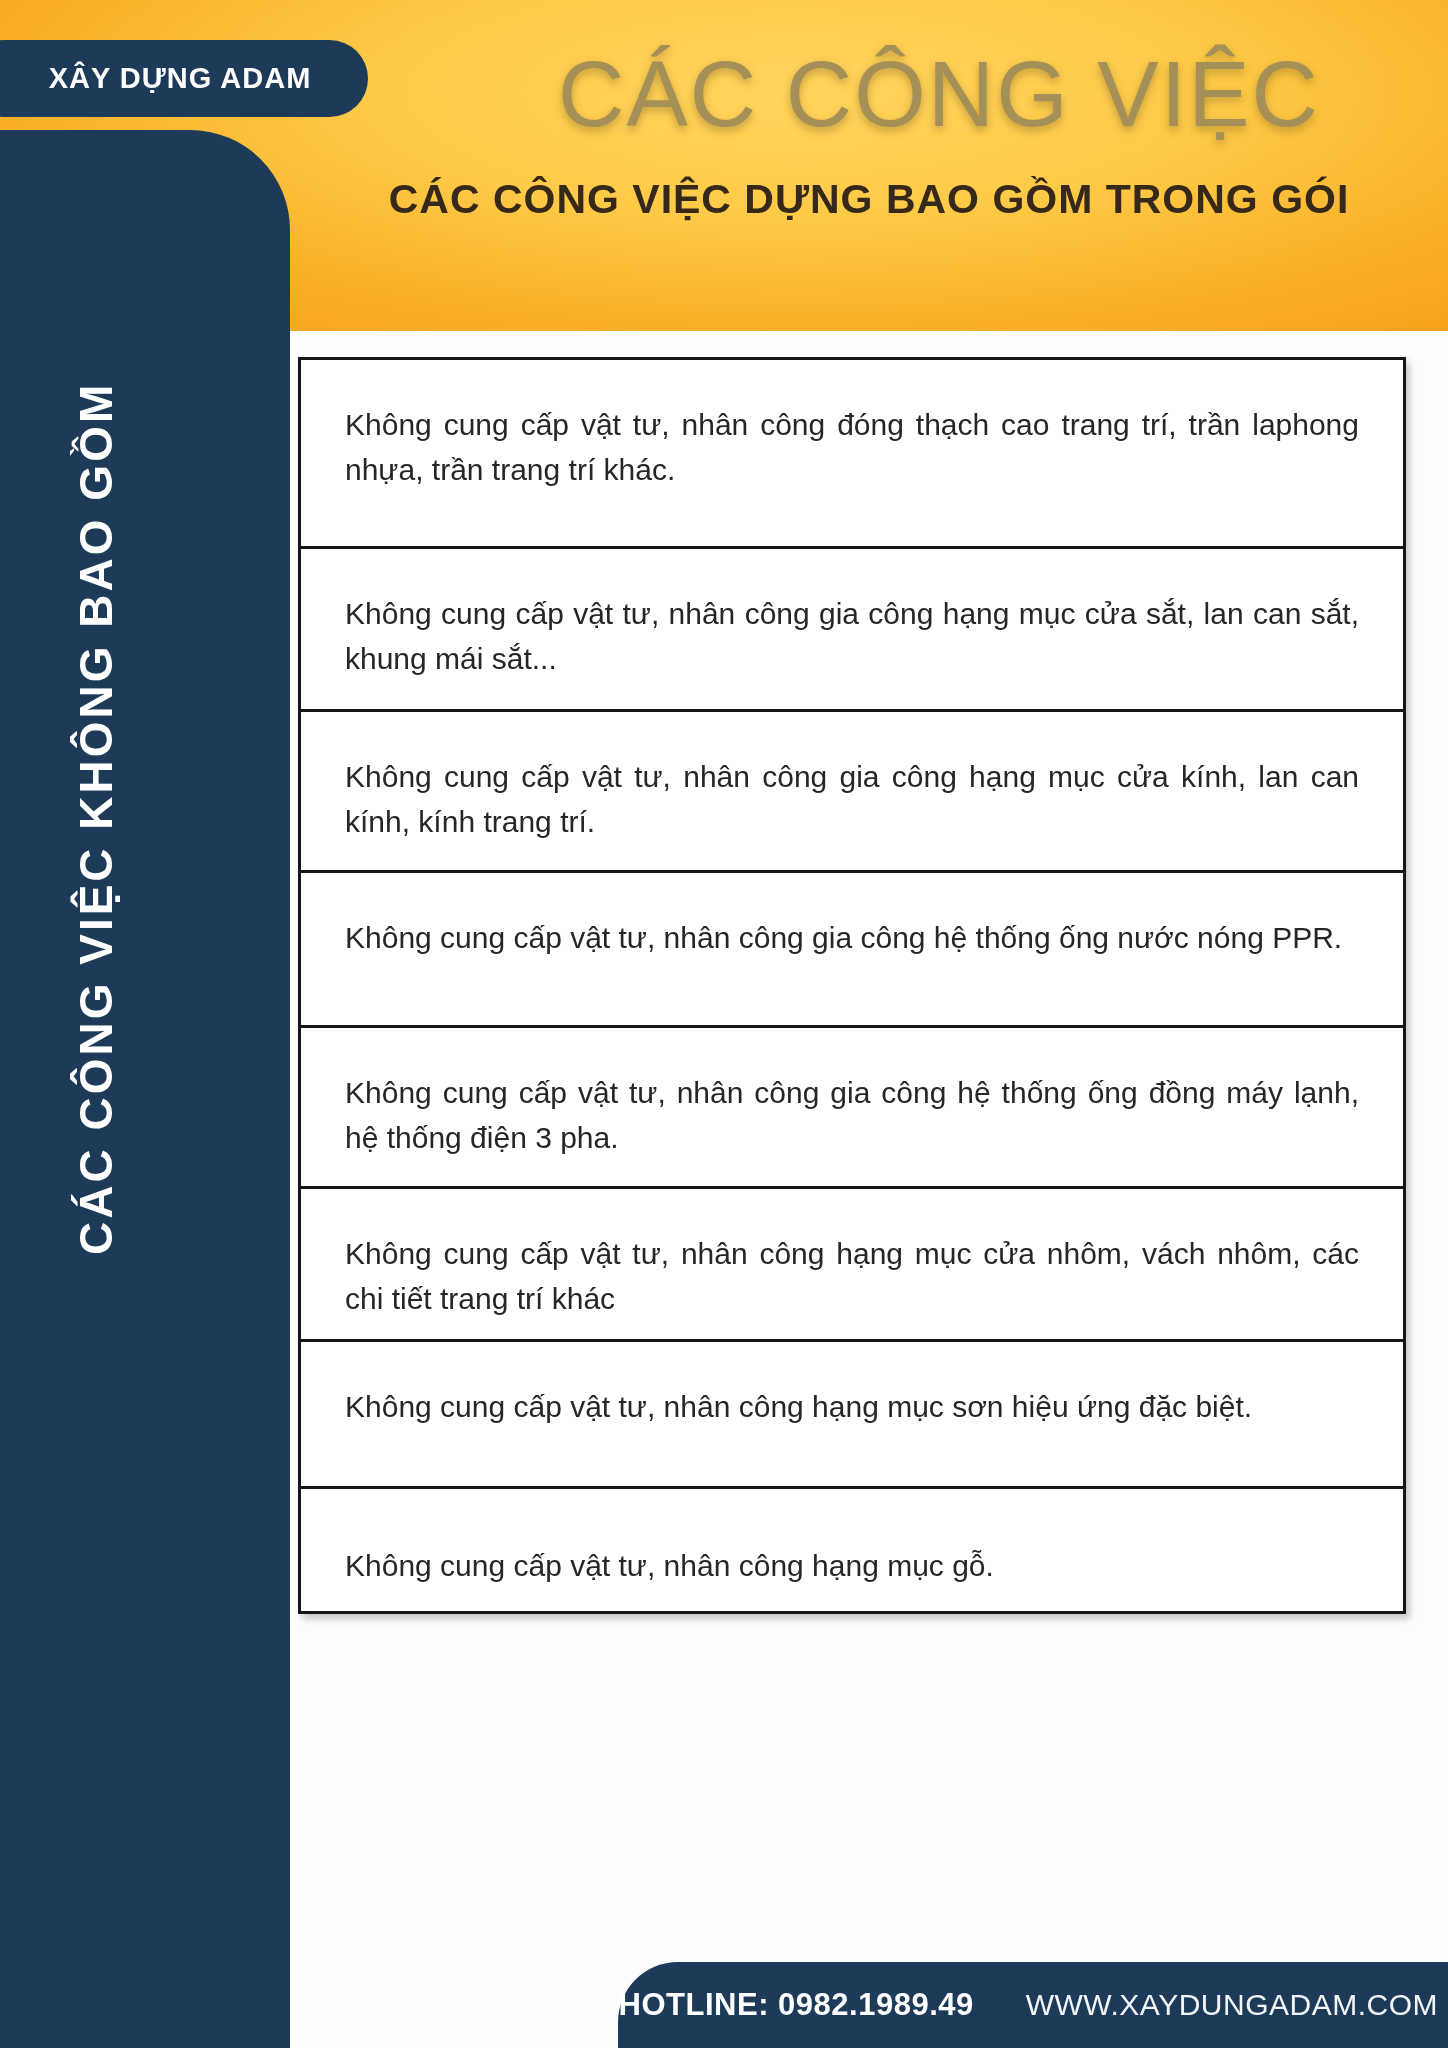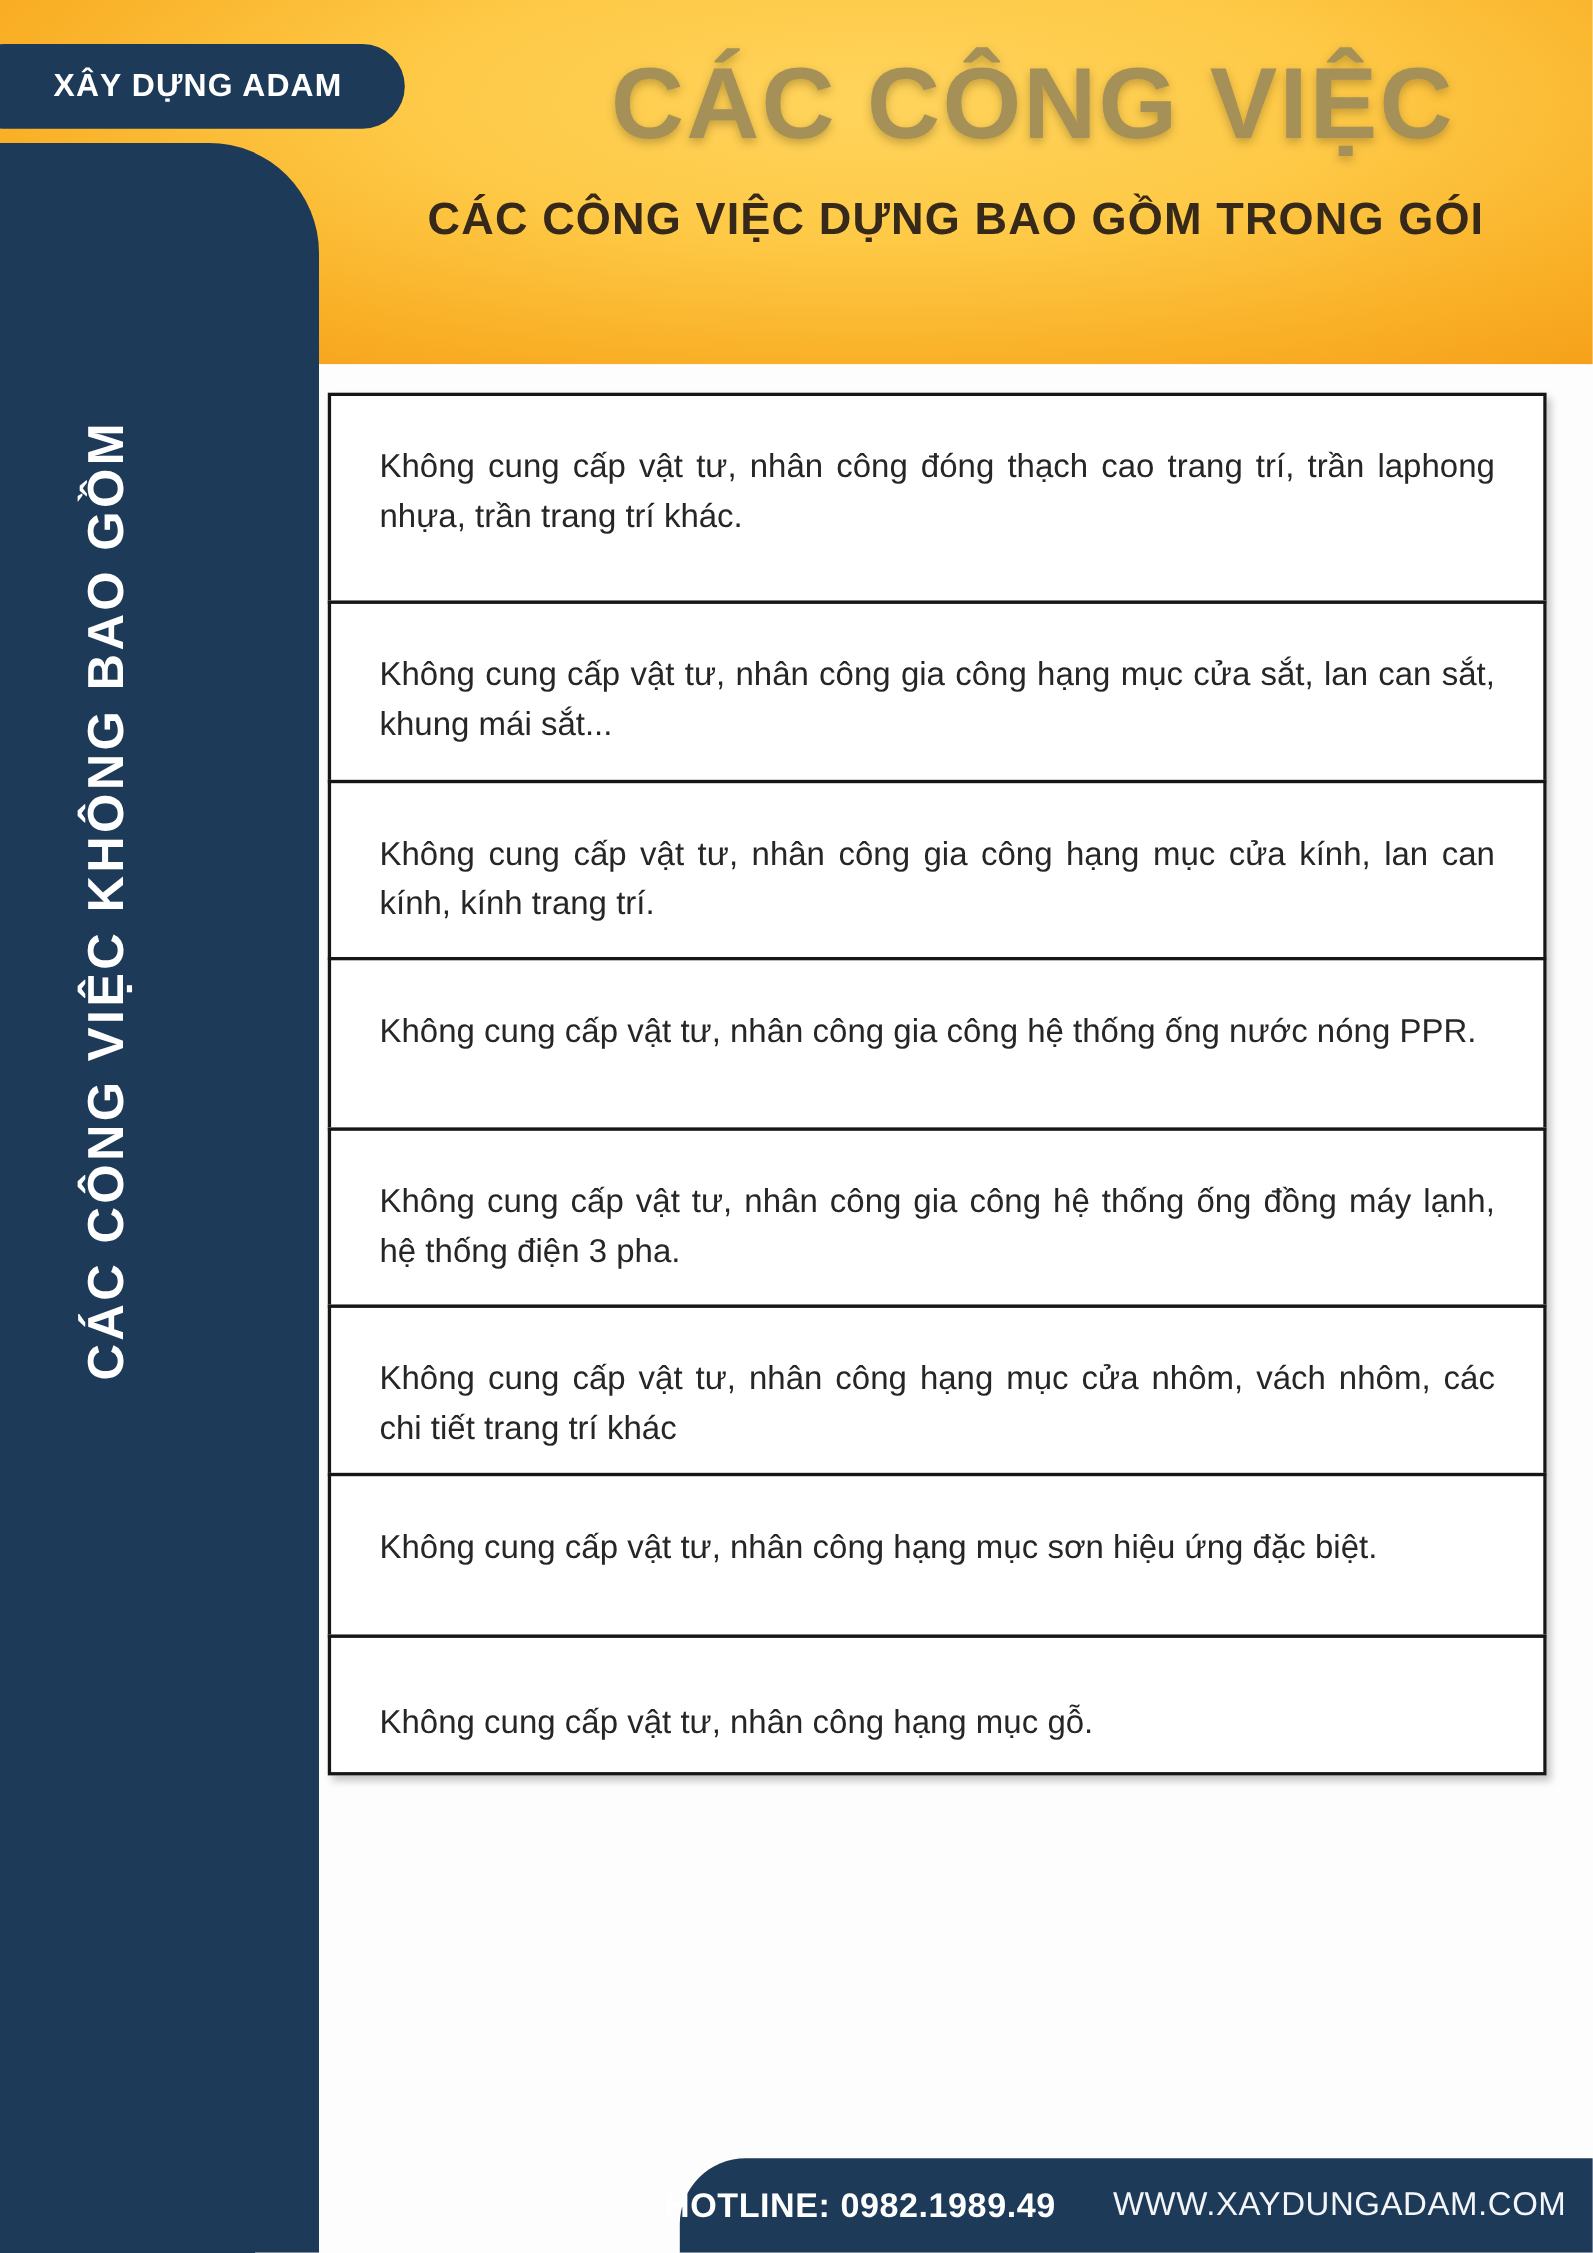--- a/index.html
+++ b/index.html
@@ -19,21 +19,21 @@
   .brand-pill{
     position:absolute;top:40px;left:-34px;width:402px;height:77px;
     background:var(--navy);border-radius:44px;
     display:flex;align-items:center;justify-content:center;
   }
   .brand-pill span{
     color:#ffffff;font-size:29px;font-weight:700;letter-spacing:1px;padding-left:26px;white-space:nowrap;
   }
   .big-title{
     position:absolute;top:42px;left:430px;right:0;margin:0;
-    text-align:center;font-size:92px;font-weight:700;letter-spacing:2px;
+    text-align:center;font-size:92px;font-weight:400;letter-spacing:2px;
     color:var(--gold);white-space:nowrap;
     text-shadow:0 4px 9px rgba(125,97,35,.45);
   }
   .subtitle{
     position:absolute;top:176px;left:290px;right:0;margin:0;
     text-align:center;font-size:41px;font-weight:800;letter-spacing:1px;
     color:var(--brown);white-space:nowrap;
   }
   
   .sidebar{
@@ -66,21 +66,21 @@
   .box:nth-child(5){height:164px;}
   .box:nth-child(6){height:156px;}
   .box:nth-child(7){height:150px;}
   .box:nth-child(8){height:128px;padding-top:38px;}
   .box:nth-child(9){height:142px;padding-top:28px;}
   
   .footer{
     position:absolute;left:618px;right:0;bottom:0;height:86px;
     background:var(--navy);border-top-left-radius:60px;
     display:flex;align-items:center;justify-content:flex-end;
-    gap:52px;padding-right:24px;box-sizing:border-box;
+    gap:52px;padding-right:10px;box-sizing:border-box;
   }
   .footer .hotline{color:#fff;font-size:31px;font-weight:800;letter-spacing:.5px;white-space:nowrap;}
   .footer .website{color:#f3f5f8;font-size:30px;font-weight:400;letter-spacing:.5px;white-space:nowrap;}
 </style>
 </head>
 <body>
 
 <div class="header">
   <div class="brand-pill">
     <span>XÂY DỰNG ADAM</span>

